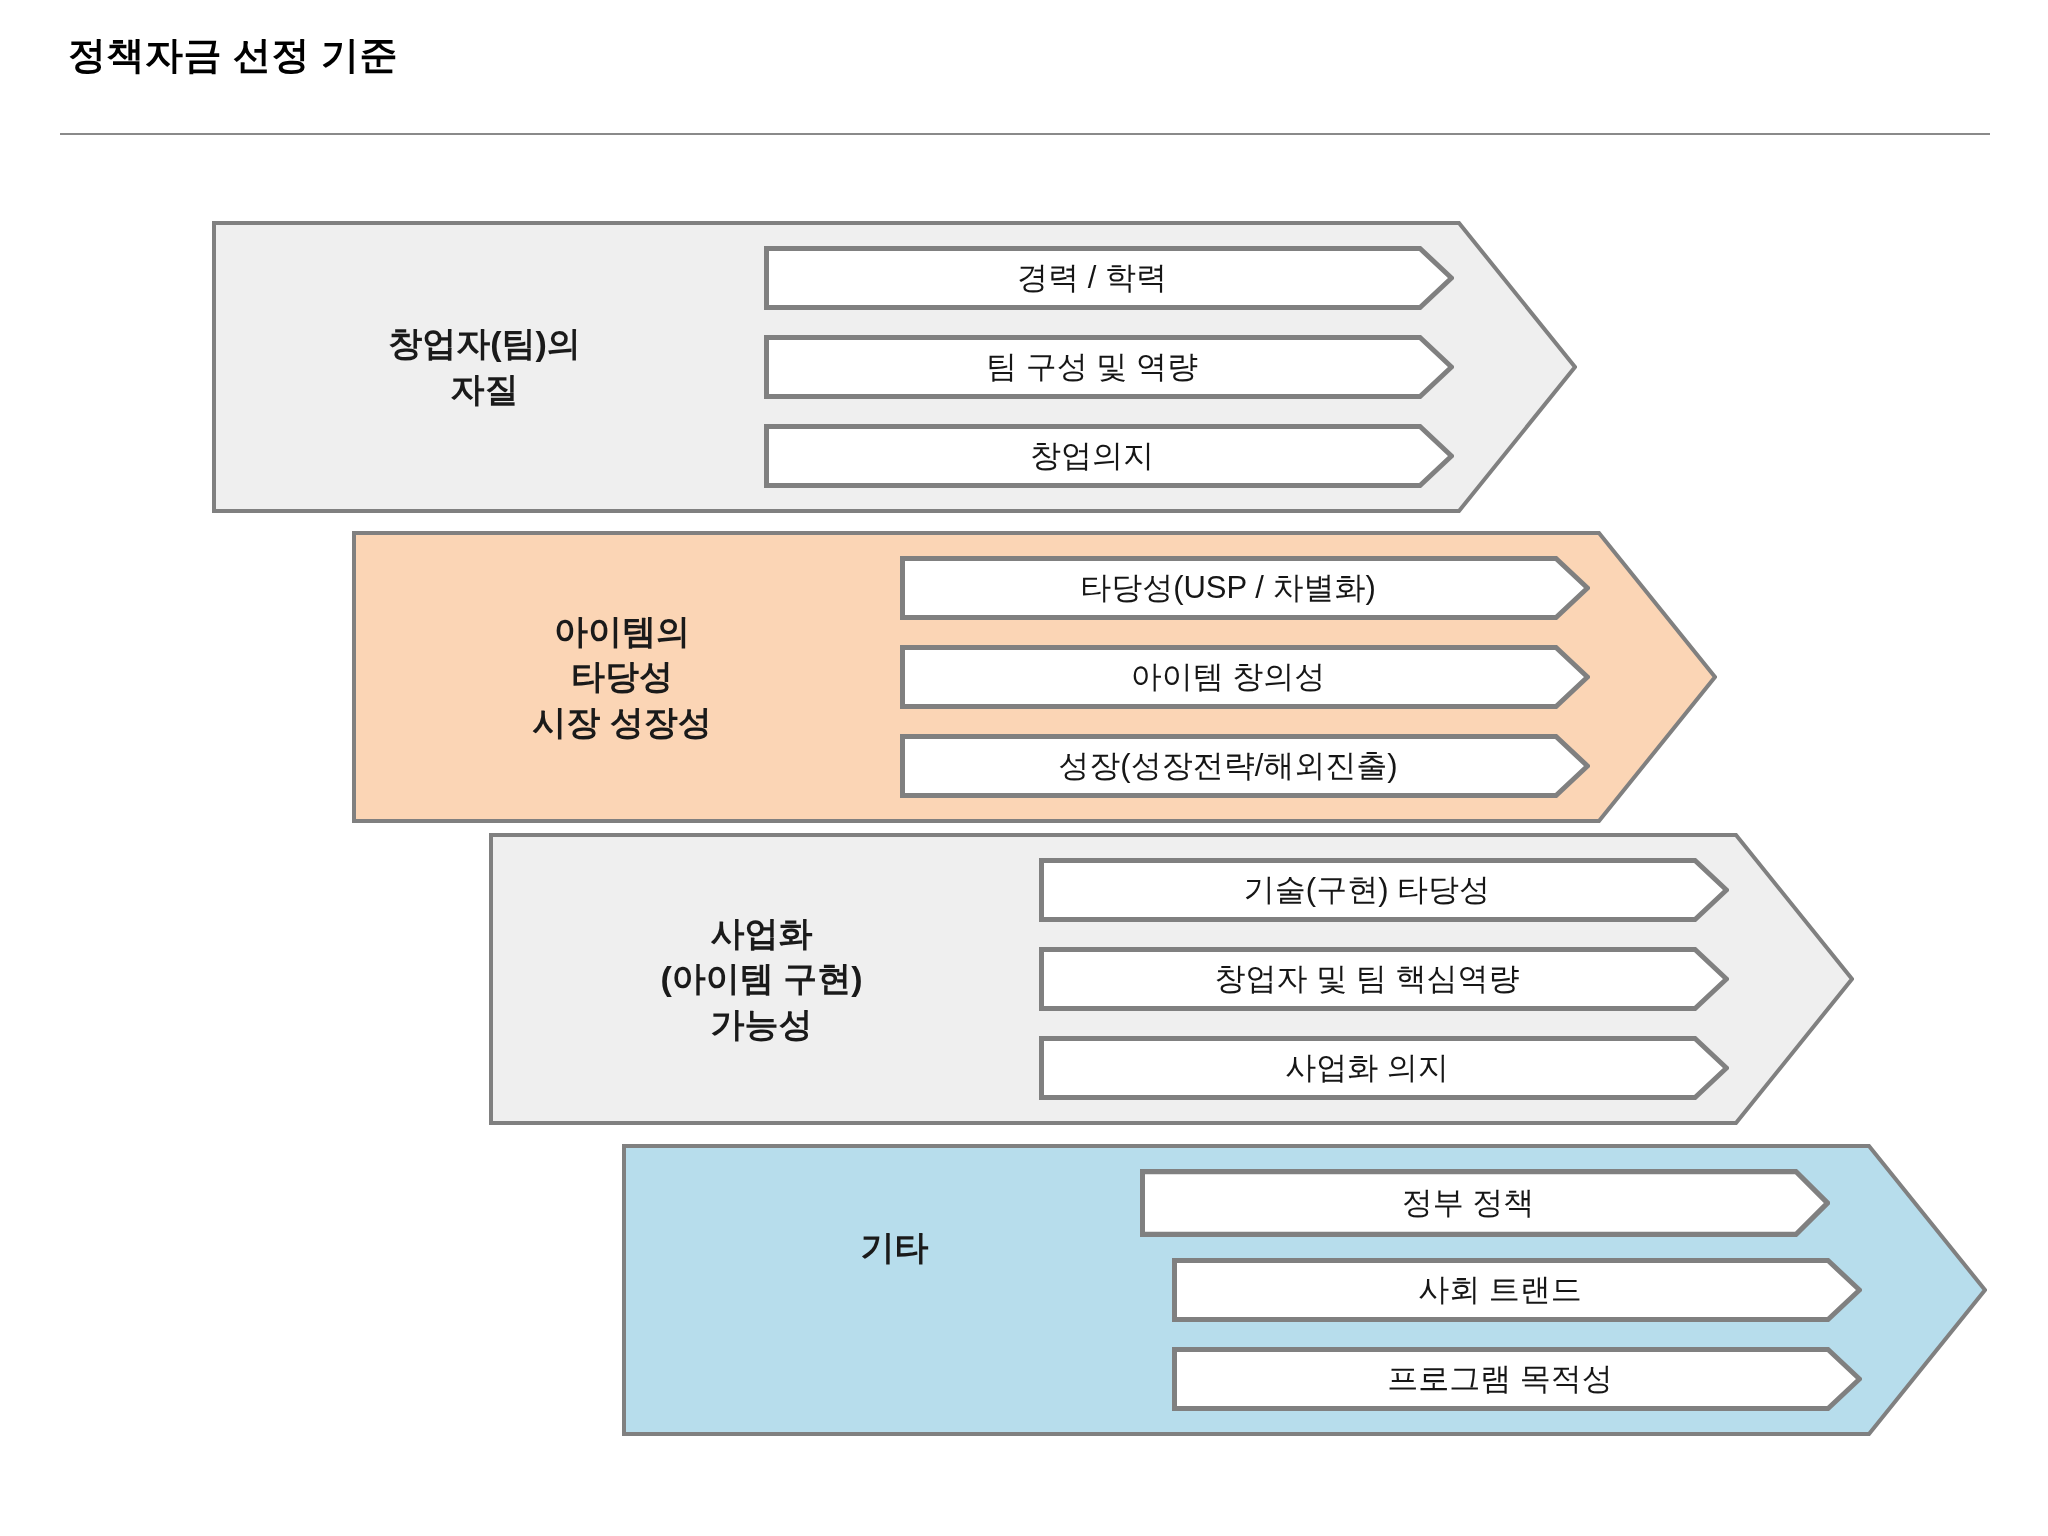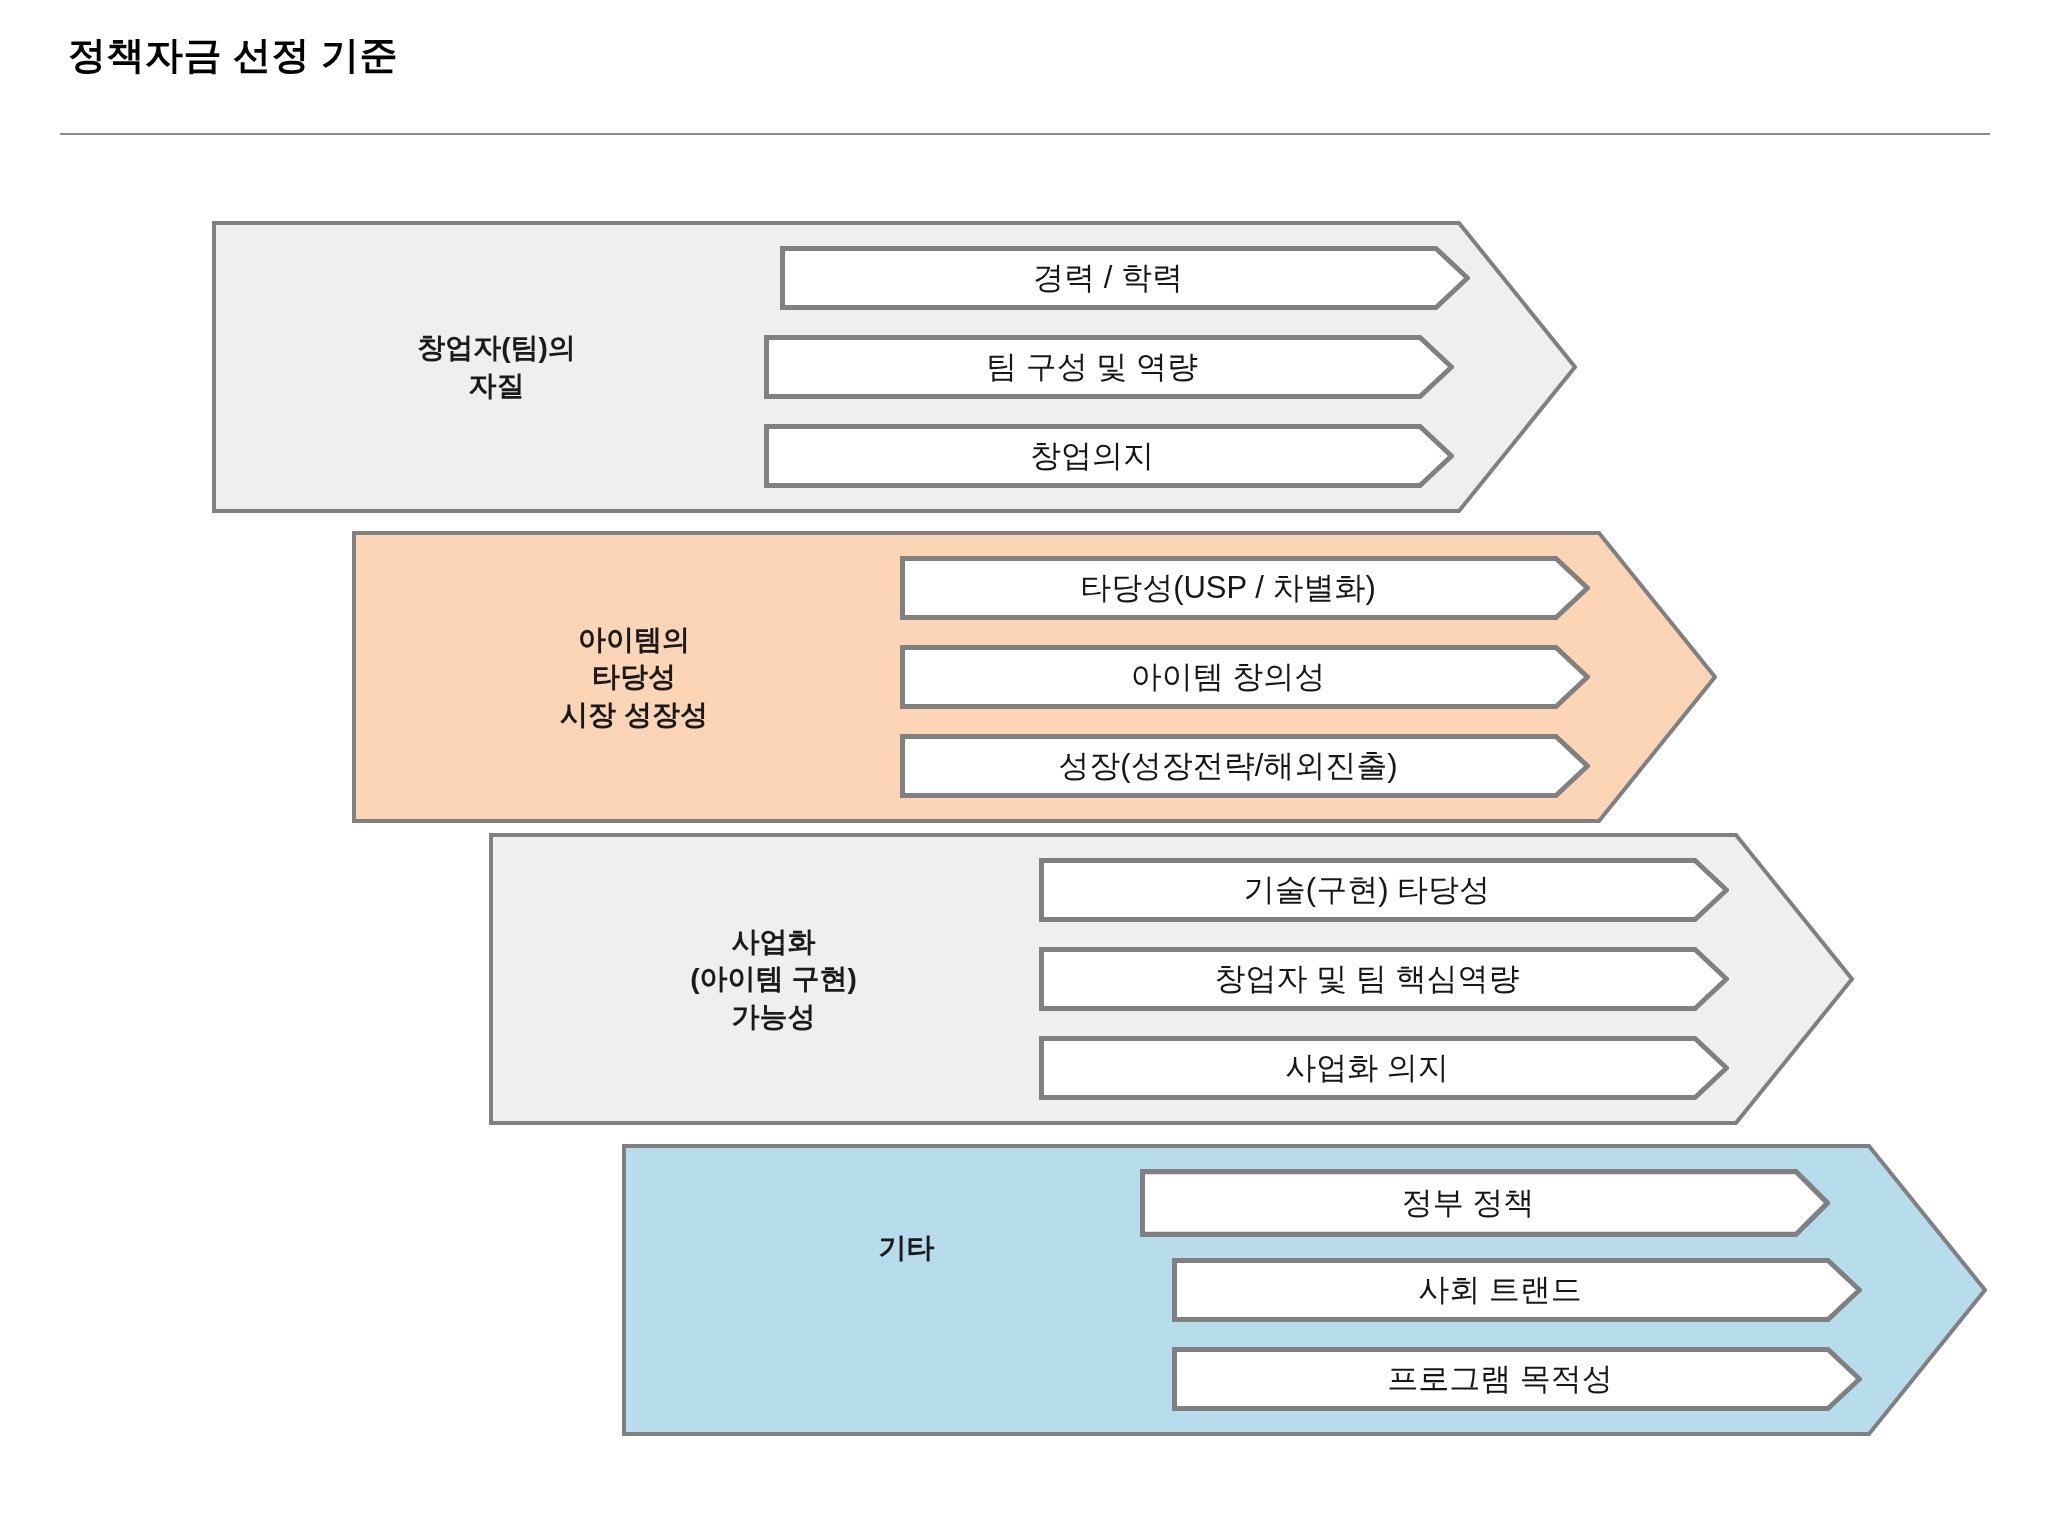--- a/index.html
+++ b/index.html
@@ -55,27 +55,26 @@
     height: 100%;
   }
   .row-shape svg { display: block; width: 100%; height: 100%; }
 
   .row-label {
     position: absolute;
     display: flex;
     align-items: center;
     justify-content: center;
     text-align: center;
-    font-size: 28px;
+    font-size: 34px;
     font-weight: bold;
     color: #1a1a1a;
     line-height: 1.34;
     white-space: pre-line;
     z-index: 3;
-    margin-left: 12px;
   }
 
   
   .item {
     position: absolute;
     z-index: 4;
   }
   .item-shape {
     position: absolute;
     left: 0; top: 0;
@@ -108,21 +107,21 @@
 
   <div id="diagram">
       <div class="row" style="left: 212px; top: 221px; width: 1365px; height: 292px;">
         <div class="row-shape">
           <svg viewBox="0 0 1365 292" preserveAspectRatio="none">
             <polygon points="2,2 1247,2 1363,146 1247,290 2,290" fill="#efefef" stroke="#808080" stroke-width="4" stroke-linejoin="miter"></polygon>
           </svg>
         </div>
         <div class="row-label" style="left: 0px; top: 0px; width: 545px; height: 292px;">창업자(팀)의
 자질</div>
-        <div class="item" style="left: 552px; top: 25px; width: 690px; height: 64px; margin-left: 16px;">
+        <div class="item" style="left: 552px; top: 25px; width: 690px; height: 64px;">
           <div class="item-shape">
             <svg viewBox="0 0 690 64" preserveAspectRatio="none">
               <polygon points="2.5,2.5 656,2.5 687.5,32 656,61.5 2.5,61.5" fill="#ffffff" stroke="#808080" stroke-width="5" stroke-linejoin="miter"></polygon>
             </svg>
           </div>
           <div class="item-label">경력 / 학력</div>
         </div>
         <div class="item" style="left: 552px; top: 114px; width: 690px; height: 64px;">
           <div class="item-shape">
             <svg viewBox="0 0 690 64" preserveAspectRatio="none">

